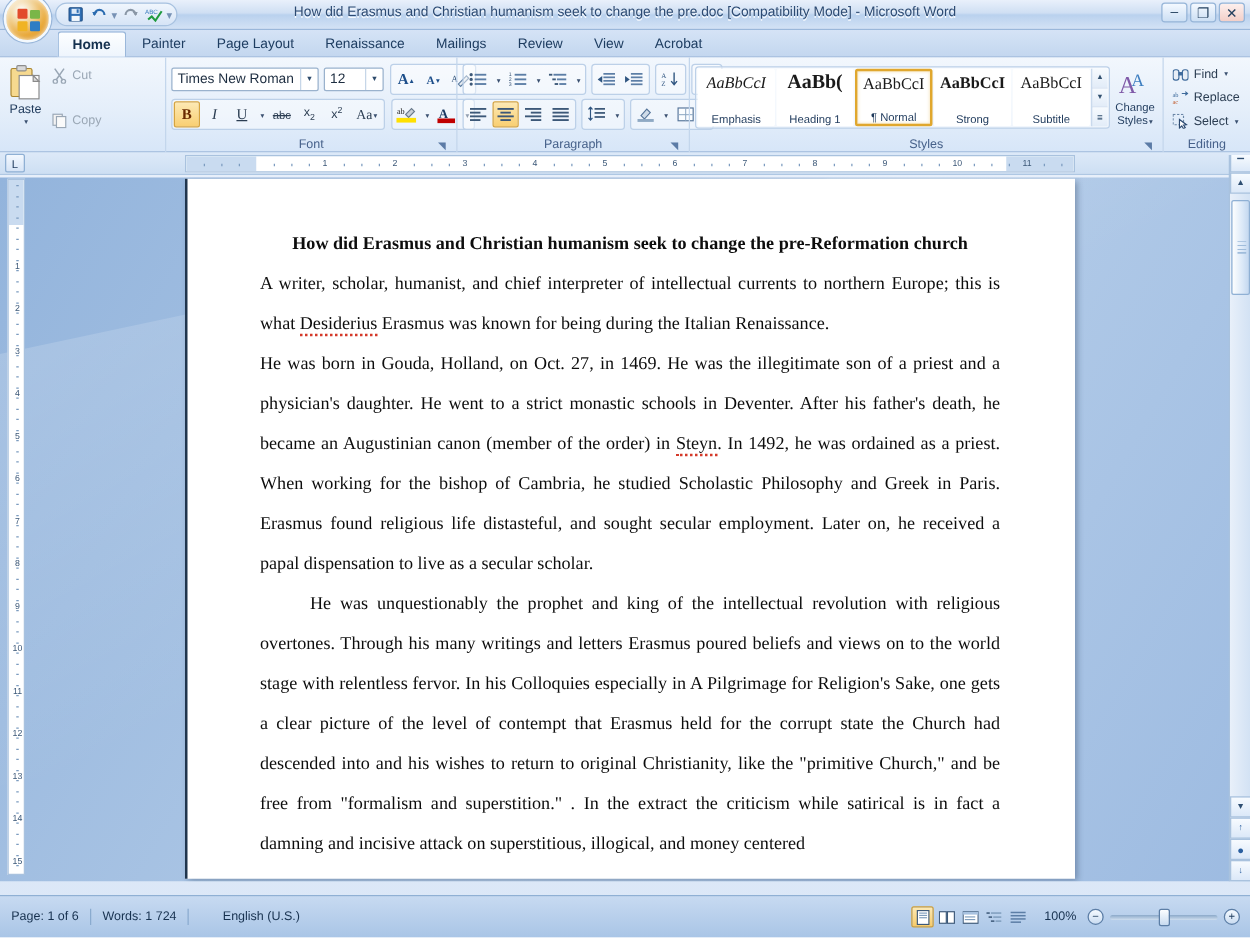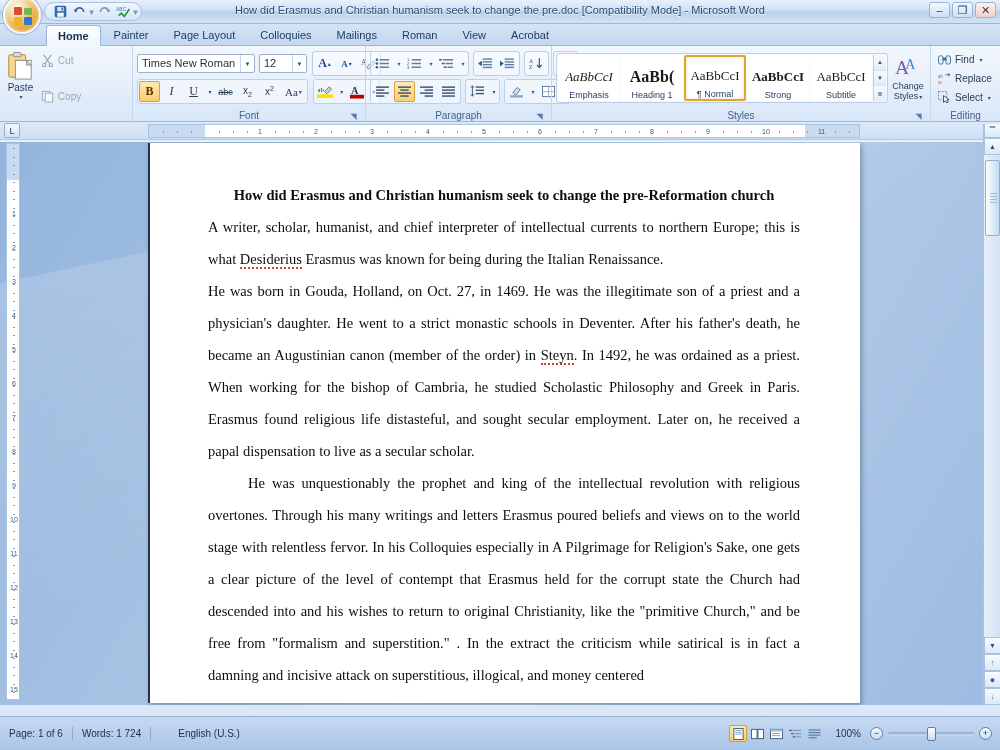--- a/index.html
+++ b/index.html
@@ -192,21 +192,21 @@
   
   .stylegal {
     display: flex; align-items: stretch;
     border: 1px solid #bcd0e8; border-radius: 3px;
     background: rgba(255,255,255,.55);
     height: 50px; padding: 1px;
   }
   .style-item {
     width: 62px;
     display: flex; flex-direction: column;
-    align-items: center; justify-content: flex-end;
+    align-items: center; justify-content: space-between;
     cursor: pointer;
     border: 1px solid transparent; border-radius: 2px;
     background: #fff;
     margin-right: 1px;
   }
   .style-item.sel {
     border: 2px solid #e0a72e;
     background: #fff;
     box-shadow: inset 0 0 3px rgba(224,167,46,.4);
   }
@@ -490,23 +490,23 @@
       <div class="win-ctrl">–</div>
       <div class="win-ctrl">❐</div>
       <div class="win-ctrl close">✕</div>
     </div>
   </div>
 
   <div class="tabbar">
     <div class="tab active">Home</div>
     <div class="tab">Painter</div>
     <div class="tab">Page Layout</div>
-    <div class="tab">Colloquies</div>
+    <div class="tab">Renaissance</div>
     <div class="tab">Mailings</div>
-    <div class="tab">Roman</div>
+    <div class="tab">Review</div>
     <div class="tab">View</div>
     <div class="tab">Acrobat</div>
   </div>
 
   <div class="ribbon">
 
     <div class="rgroup" style="width:132px;">
       <div class="rgroup-body">
         <div class="paste-big">
           <svg width="28" height="30" viewBox="0 0 30 32">

